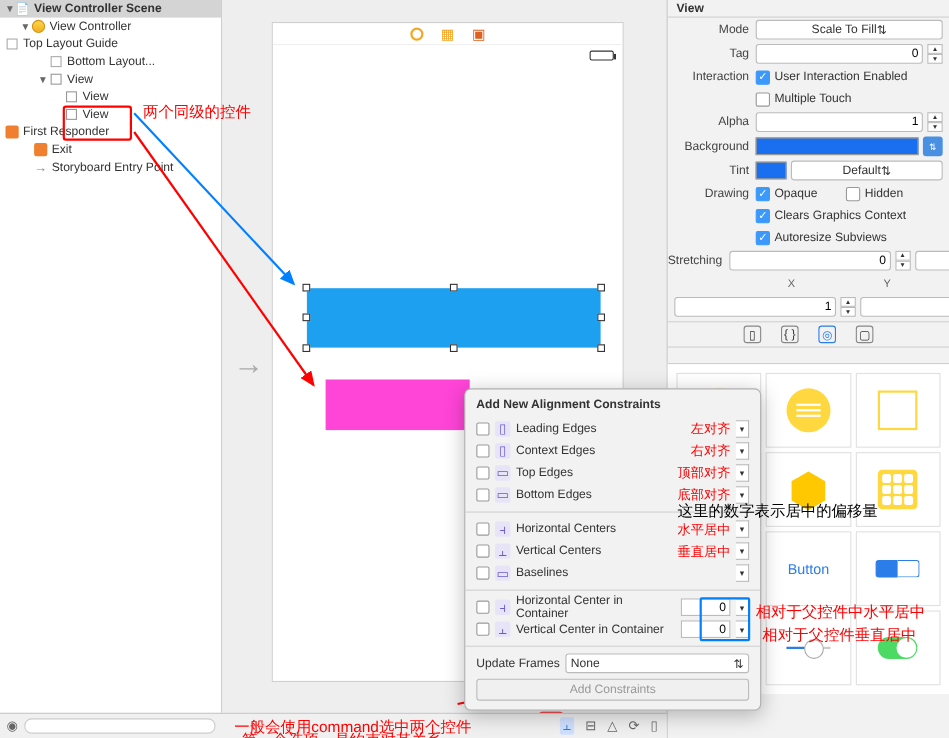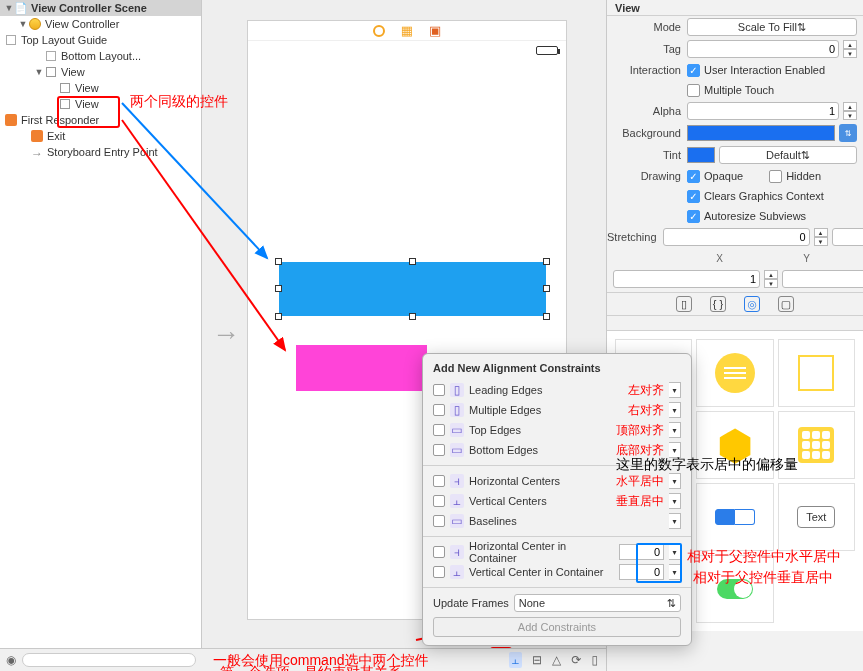--- a/index.html
+++ b/index.html
@@ -215,21 +215,21 @@
   <div class="pop-row">
     <span class="checkbox"></span>
     <span class="align-icon">▯</span>
     <span class="pop-label">Leading Edges</span>
     <span class="red-label">左对齐</span>
     <span class="pop-dd">▾</span>
   </div>
   <div class="pop-row">
     <span class="checkbox"></span>
     <span class="align-icon">▯</span>
-    <span class="pop-label">Multiple Edges</span>
+    <span class="pop-label">Context Edges</span>
     <span class="red-label">右对齐</span>
     <span class="pop-dd">▾</span>
   </div>
   <div class="pop-row">
     <span class="checkbox"></span>
     <span class="align-icon">▭</span>
     <span class="pop-label">Top Edges</span>
     <span class="red-label">顶部对齐</span>
     <span class="pop-dd">▾</span>
   </div>
@@ -445,20 +445,23 @@
           <div></div>
           <div></div>
           <div></div>
           <div></div>
           <div></div>
           <div></div>
         </div>
       </div>
     <div class="lib-cell">
         <span class="lib-label-text">Label</span>
+      </div>
+    <div class="lib-cell">
+        <span class="lib-button-text">Button</span>
       </div>
     <div class="lib-cell">
         <div style="display:flex">
           <div style="border:1px solid #2b7de9;border-radius:3px 0 0 3px;width:20px;height:16px;background:#2b7de9"></div>
           <div style="border:1px solid #2b7de9;border-left:none;border-radius:0 3px 3px 0;width:20px;height:16px"></div>
         </div>
       </div>
     <div class="lib-cell">
         <div class="lib-text-btn">Text</div>
       </div>

